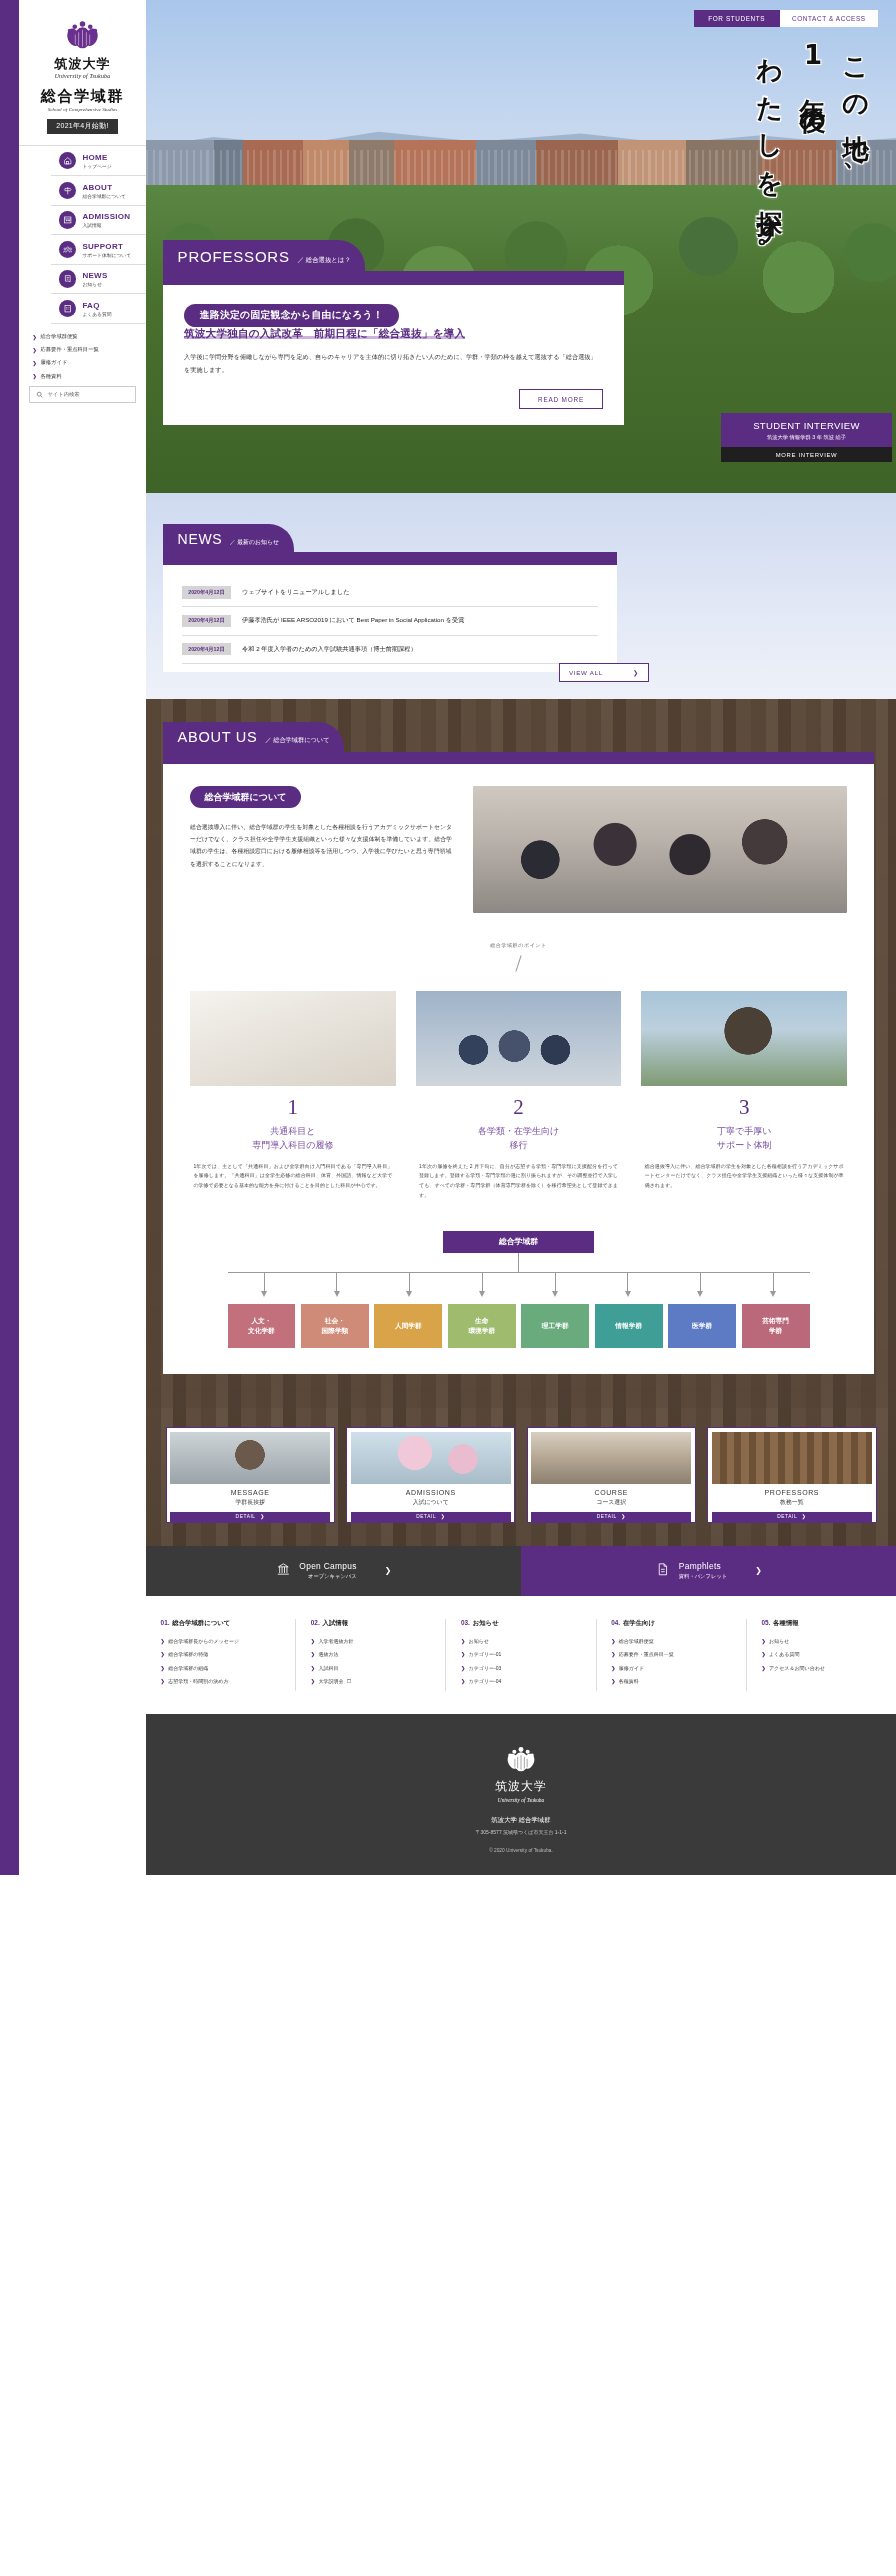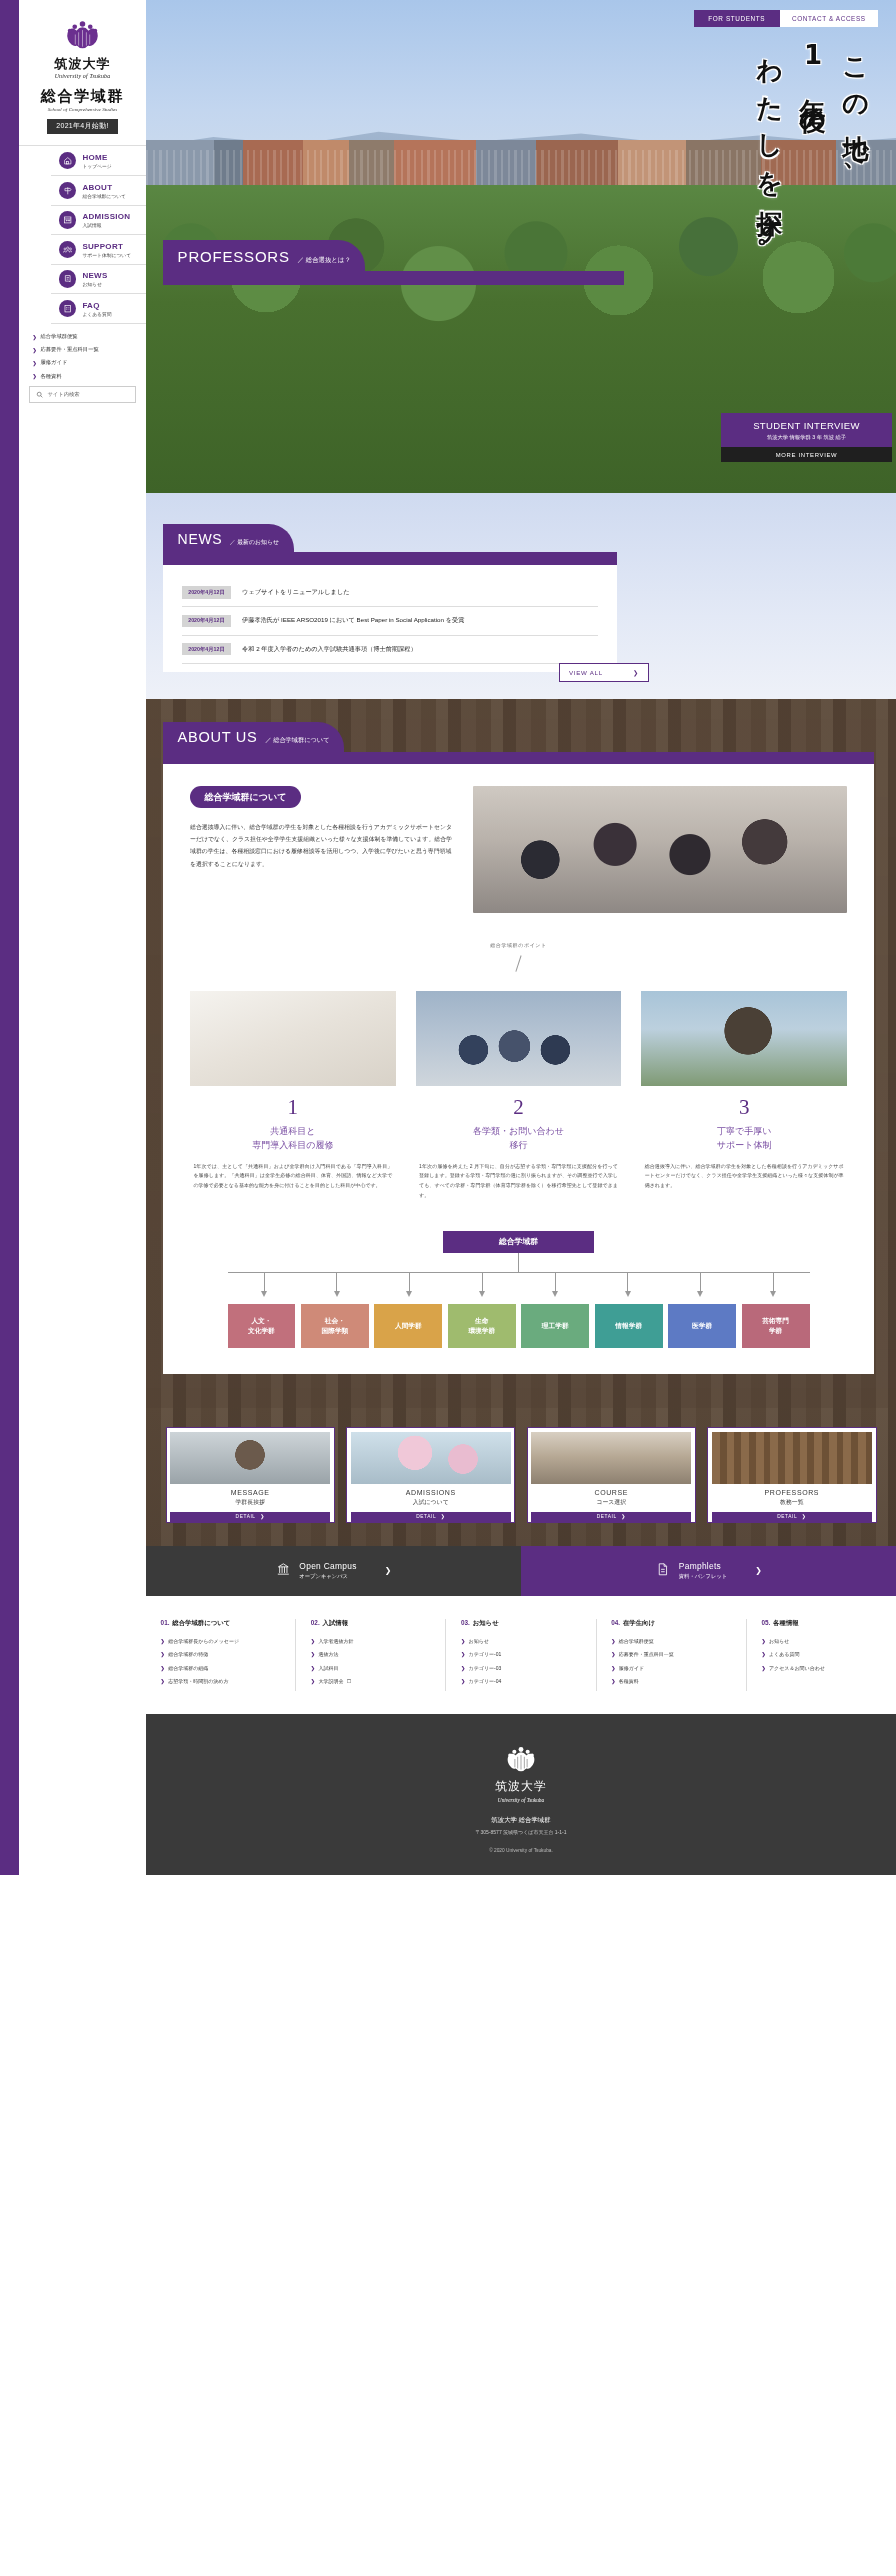--- a/index.html
+++ b/index.html
@@ -367,20 +367,21 @@
     display:flex; align-items:center; justify-content:center; gap:4.5px;
     cursor:pointer;
   }
 
   
   .cta { display:flex; width:750px; height:50px; }
   .cta-l {
     flex:1; background:#3a3a3a; color:#fff;
     display:flex; align-items:center; justify-content:center; gap:9px;
     cursor:pointer;
+    text-align:right;
   }
   .cta-r {
     flex:1; background:#5b2d82; color:#fff;
     display:flex; align-items:center; justify-content:center; gap:9px;
     cursor:pointer;
   }
   .cta-txt-en { font-size:8.4px; letter-spacing:0.3px; }
   .cta-txt-jp { font-size:5.3px; margin-top:1.7px; }
   .cta-arrow { font-size:7.8px; margin-left:19px; }
   .cta-ic svg { width:14.6px; height:14.6px; }
@@ -576,20 +577,28 @@
         <div class="vcol">1年後の</div>
         <div class="vcol">わたしを探す。</div>
       </div>
 
       <div class="info-panel">
         <div class="info-head">
           <span class="info-head-en">PROFESSORS</span>
           <span class="info-head-jp">／ 総合選抜とは？</span>
         </div>
         <div class="info-bar"></div>
+        <div class="info-body">
+          <div class="info-pill">進路決定の固定観念から自由になろう！</div>
+          <div><span class="info-title">筑波大学独自の入試改革　前期日程に「総合選抜」を導入</span></div>
+          <div class="info-desc">入学後に学問分野を俯瞰しながら専門を定め、自らのキャリアを主体的に切り拓きたい人のために、学群・学類の枠を越えて選抜する「総合選抜」を実施します。</div>
+          <div class="rm-row">
+            <div class="read-more">READ MORE</div>
+          </div>
+        </div>
       </div>
 
       <div class="stu-box">
         <div class="stu-top">
           <div class="stu-en">STUDENT INTERVIEW</div>
           <div class="stu-jp">筑波大学 情報学群 3 年 筑波 総子</div>
         </div>
         <div class="stu-more">MORE INTERVIEW</div>
       </div>
     </section>
@@ -648,21 +657,21 @@
             <div class="point-card">
               <div class="pc-img a"></div>
               <div class="pc-num">1</div>
               <div class="pc-title" style="white-space:pre-line">共通科目と
 専門導入科目の履修</div>
               <div class="pc-body">1年次では、主として「共通科目」および全学群向け入門科目である「専門導入科目」を履修します。「共通科目」は全学生必修の総合科目、体育、外国語、情報など大学での学修で必要となる基本的な能力を身に付けることを目的とした科目が中心です。</div>
             </div>
             <div class="point-card">
               <div class="pc-img b"></div>
               <div class="pc-num">2</div>
-              <div class="pc-title" style="white-space:pre-line">各学類・お問い合わせ
+              <div class="pc-title" style="white-space:pre-line">各学類・在学生向け
 移行</div>
               <div class="pc-body">1年次の履修を終えた 2 月下旬に、自分が志望する学類・専門学類に支援配分を行って登録します。登録する学類・専門学類の選に割り振られますが、その調整並行で入学しても、すべての学群・専門学群（体育専門学群を除く）を移行希望先として登録できます。</div>
             </div>
             <div class="point-card">
               <div class="pc-img c"></div>
               <div class="pc-num">3</div>
               <div class="pc-title" style="white-space:pre-line">丁寧で手厚い
 サポート体制</div>
               <div class="pc-body">総合選抜導入に伴い、総合学域群の学生を対象とした各種相談を行うアカデミックサポートセンターだけでなく、クラス担任や全学学生支援組織といった様々な支援体制が準備されます。</div>
             </div>

